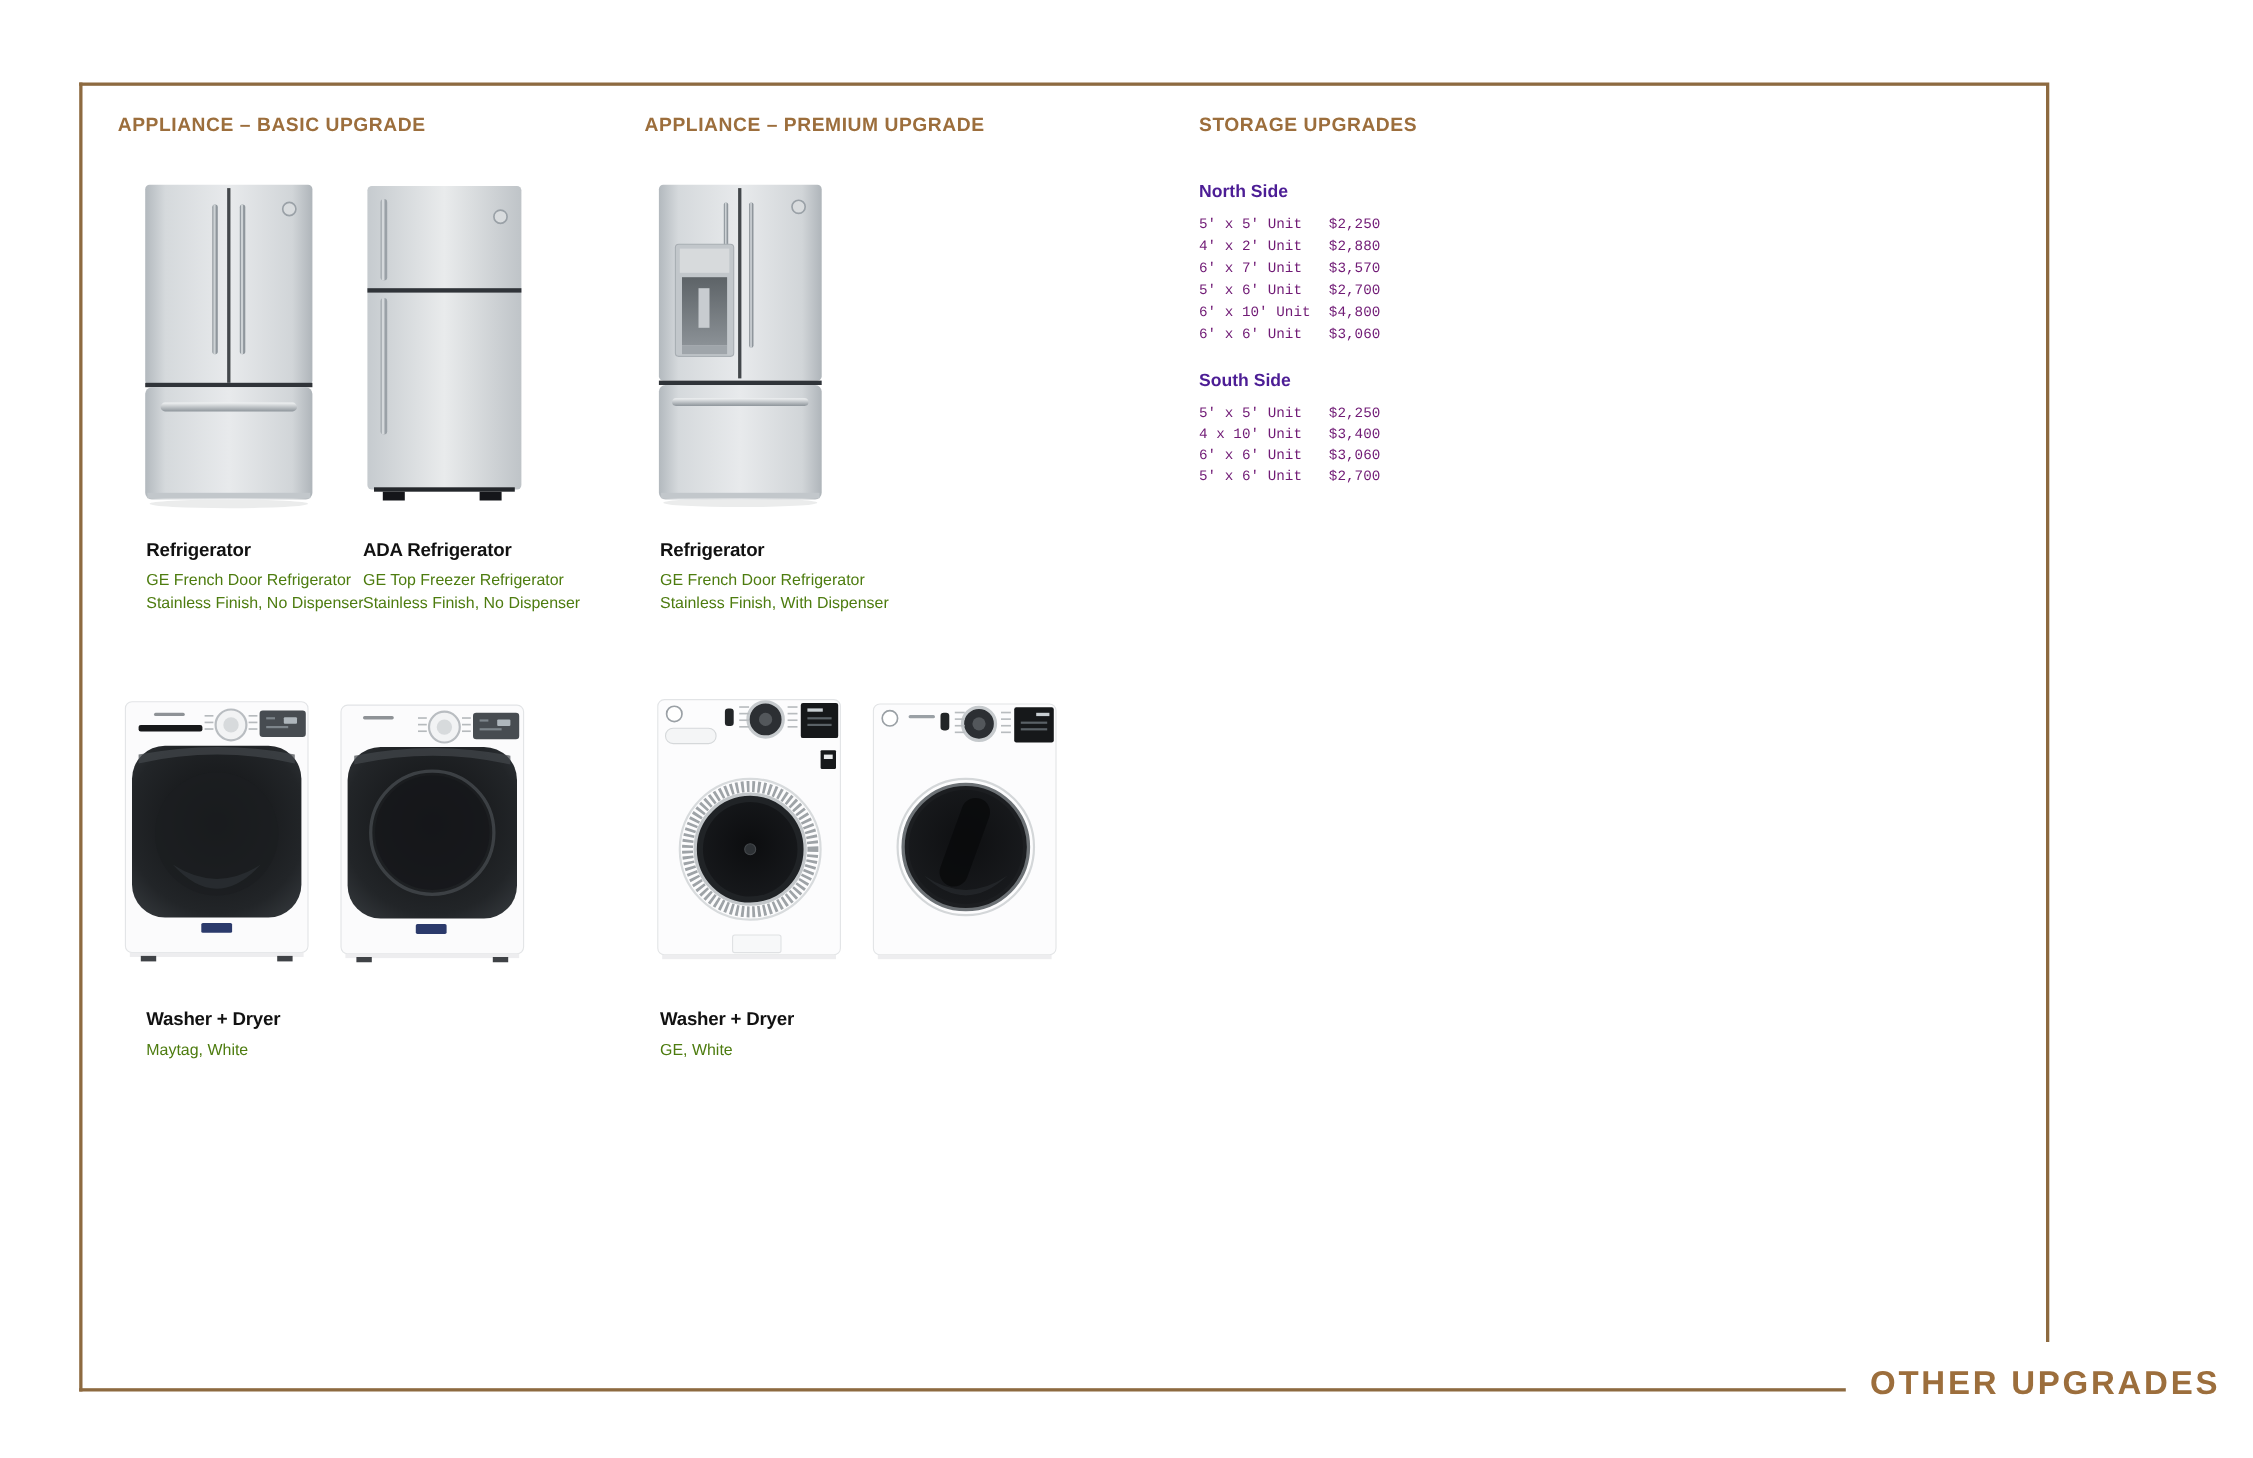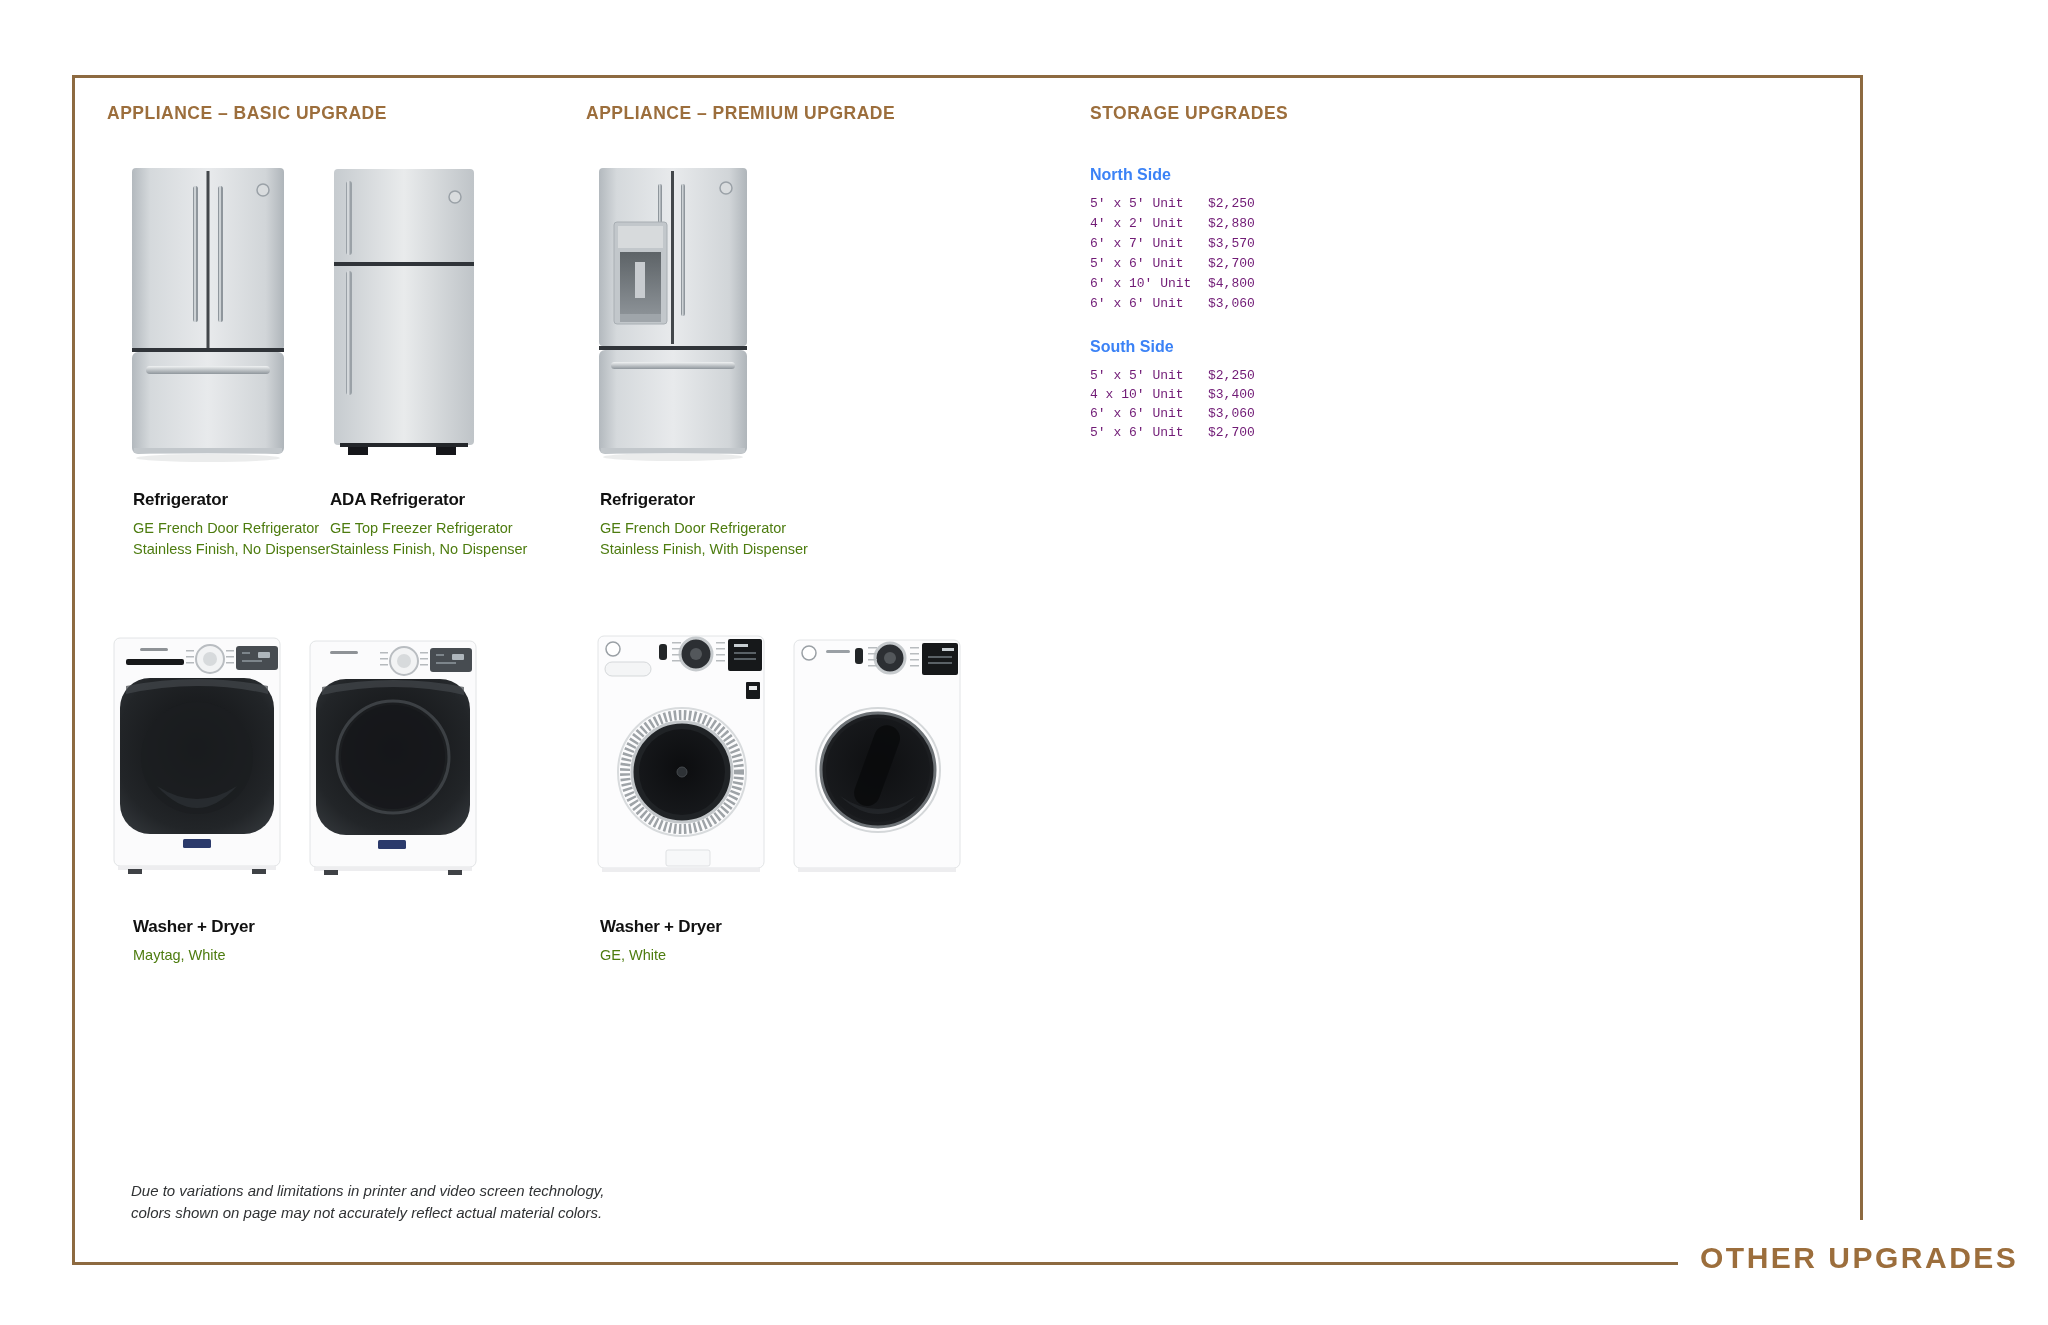--- a/index.html
+++ b/index.html
@@ -4,21 +4,21 @@
 <style>
   html,body{margin:0;padding:0;background:#ffffff;width:2048px;height:1325px;overflow:hidden;
     font-family:"Liberation Sans", sans-serif;}
   .stage{position:relative;width:1904px;height:1325px;background:#fff;}
   .abs{position:absolute;}
   
   .frame{background:#8d6a40;}
   
   .sec-head{font-size:17.5px;font-weight:700;letter-spacing:.5px;color:#9c6e3c;white-space:nowrap;}
   
-  .side-label{font-size:16px;font-weight:700;color:#3b82f6;}
+  .side-label{font-size:16px;font-weight:700;color:#4c1d95;}
   .srow{display:grid;grid-template-columns:118px auto;font-size:13px;color:#701a75;font-family:Liberation Mono, monospace;}
   .rows-n .srow{line-height:20px;}
   .rows-s .srow{line-height:19px;}
   
   .prod-name{font-size:17px;font-weight:700;color:#111;letter-spacing:-.2px;white-space:nowrap;}
   .prod-desc{font-size:14.5px;color:#4d7c0f;line-height:21px;margin-top:8px;white-space:nowrap;}
   
   .disclaimer{font-size:15px;font-style:italic;color:#303234;line-height:22px;white-space:nowrap;}
   
   .footer-label{font-size:30px;font-weight:700;letter-spacing:2.5px;color:#9c6e3c;white-space:nowrap;text-align:right;}
@@ -363,20 +363,16 @@
     <div class="srow">
         <span>6' x 6' Unit</span>
         <span>$3,060</span>
       </div>
     <div class="srow">
         <span>5' x 6' Unit</span>
         <span>$2,700</span>
       </div>
   </div>
 
-  <div class="abs disclaimer" style="left:131px;top:1180px;">
-    <div>Due to variations and limitations in printer and video screen technology,</div>
-    <div>colors shown on page may not accurately reflect actual material colors.</div>
-  </div>
 
   <div class="abs footer-label" style="left:1700px;top:1241px;">OTHER UPGRADES</div>
 
 </div>
 
 </body></html>

